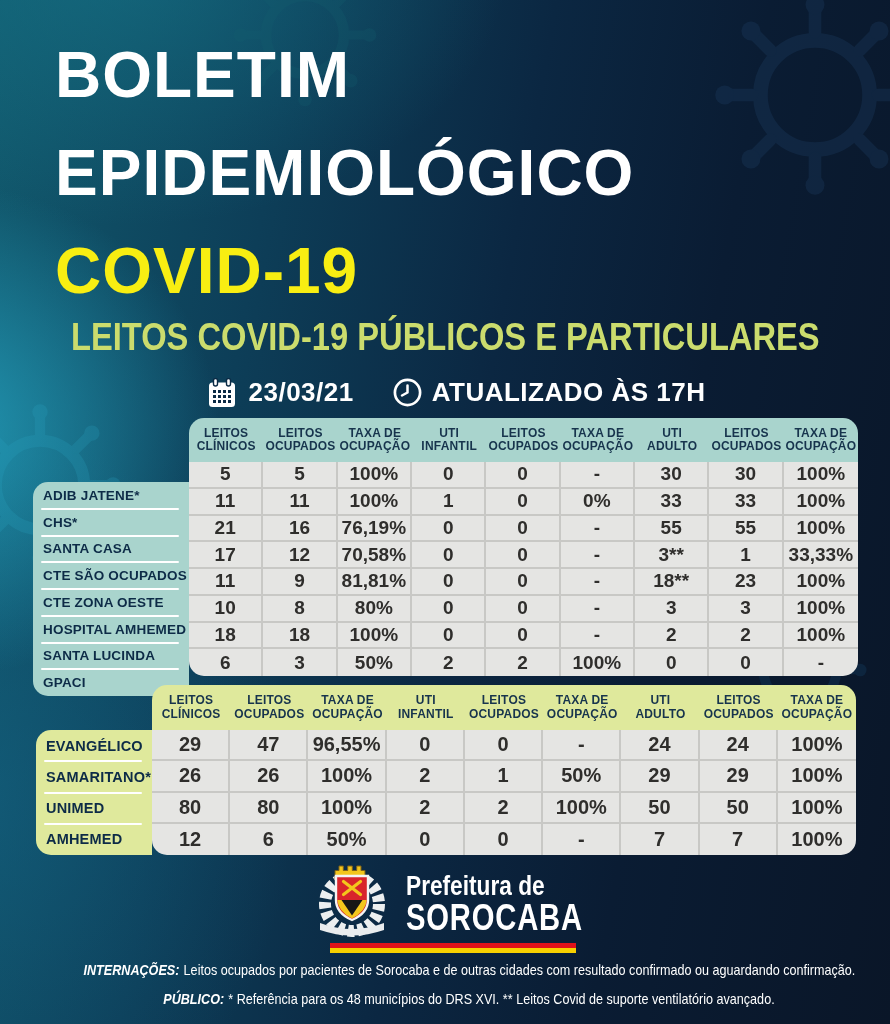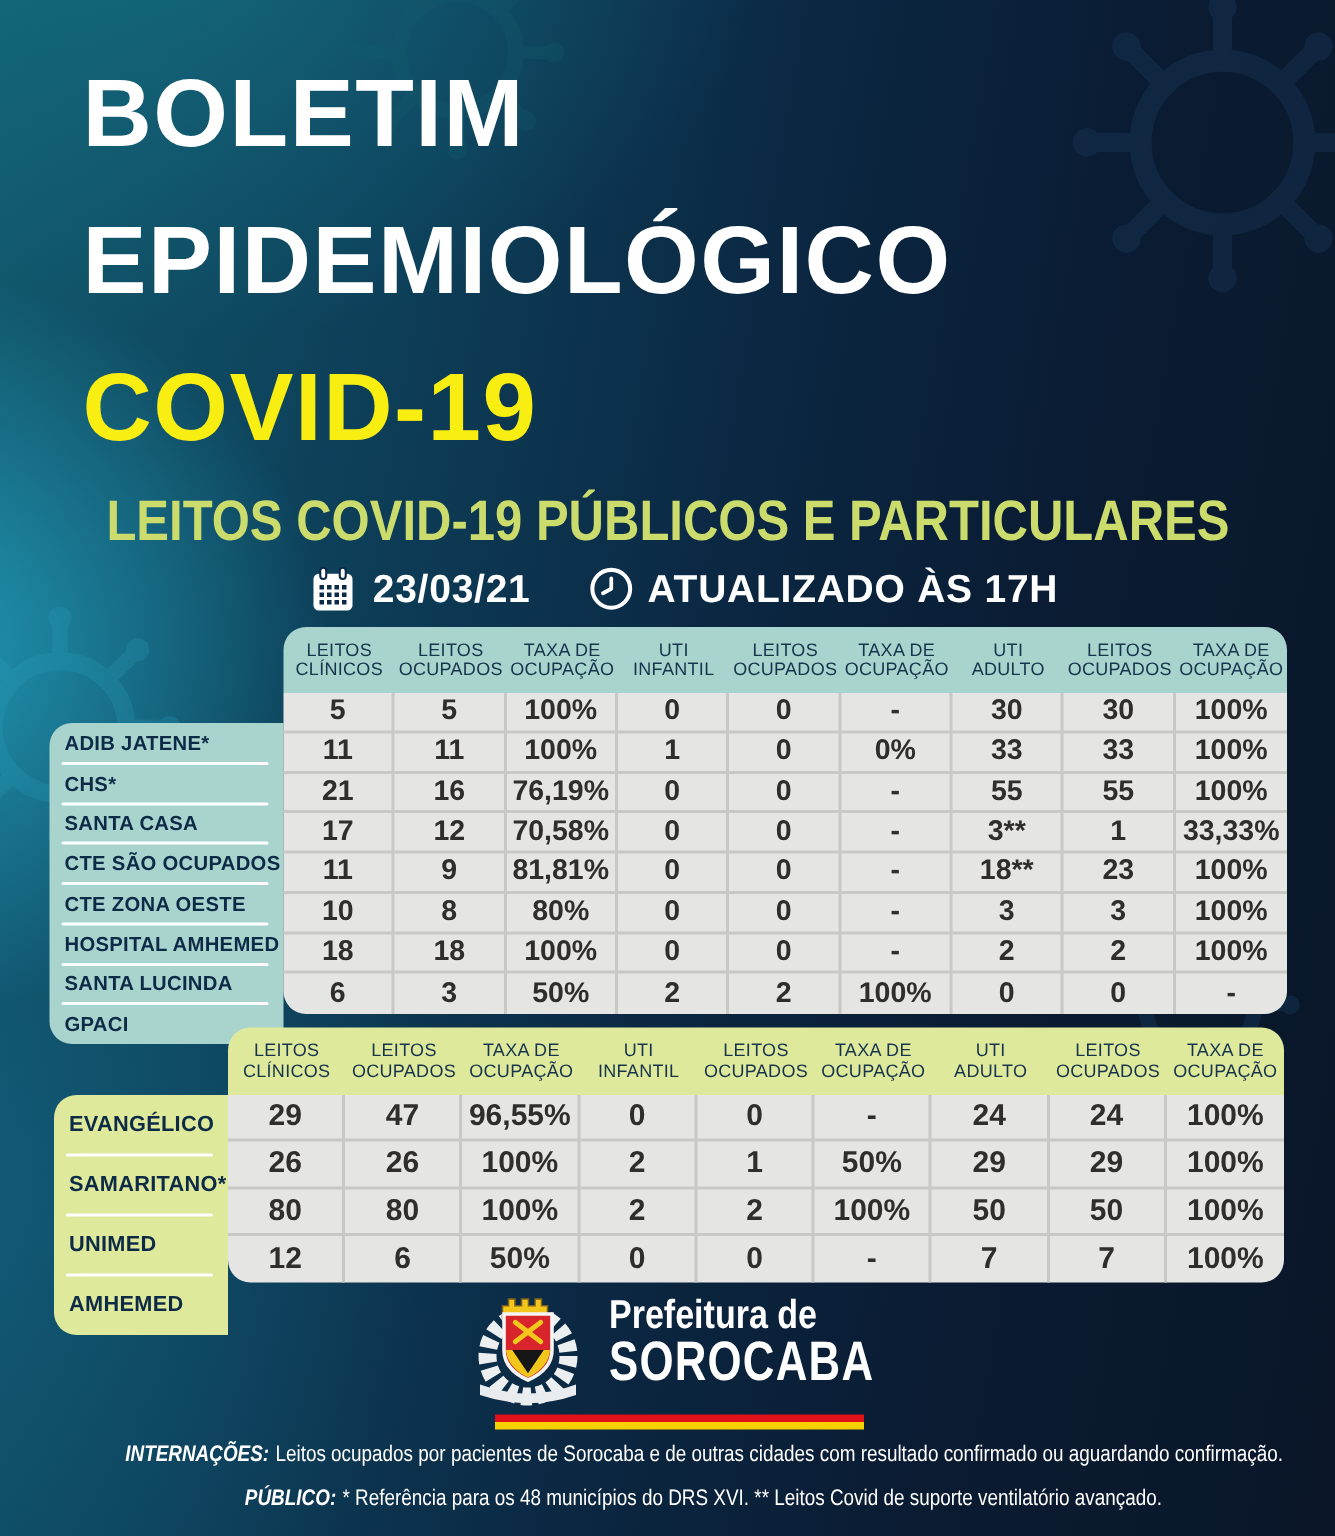--- a/index.html
+++ b/index.html
@@ -15,56 +15,56 @@
   .virus{position:absolute;pointer-events:none;}
   .v1{right:-30px;top:-10px;width:210px;height:210px;color:#1c3c60;opacity:.35;}
   .v2{left:-45px;top:400px;width:170px;height:170px;color:#2aa6c4;opacity:.22;}
   .v3{right:20px;top:600px;width:140px;height:140px;color:#14456b;opacity:.30;}
   .v4{left:230px;top:-40px;width:150px;height:150px;color:#14606f;opacity:.25;}
 
   
   .titles{position:absolute;left:55px;top:26px;font-weight:bold;font-size:64px;line-height:98px;letter-spacing:1px;color:#ffffff;}
   .titles .covid{color:#f8ee12;}
 
-  .subtitle-row{position:absolute;top:327px;left:0;width:100%;display:flex;justify-content:center;align-items:center;}
+  .subtitle-row{position:absolute;top:316px;left:0;width:100%;display:flex;justify-content:center;align-items:center;}
   .subtitle{display:inline-block;white-space:nowrap;font-weight:bold;font-size:38px;color:#cbdc6d;transform:scaleX(.86);transform-origin:center;}
 
   .date-row{position:absolute;top:377px;left:0;width:100%;display:flex;justify-content:center;align-items:center;color:#fff;font-weight:bold;font-size:26px;letter-spacing:.5px;padding-left:12px;}
   .date-row .cal{margin-right:12px;}
   .date-row .clk{margin-left:38px;margin-right:9px;}
 
   
   .htable{position:absolute;}
   .htable .band{position:absolute;top:0;display:grid;grid-template-columns:repeat(9,1fr);border-radius:15px 15px 0 0;}
   .htable .labels{position:absolute;left:0;display:grid;border-radius:15px 0 0 15px;}
   .htable .grid{position:absolute;display:grid;grid-template-columns:repeat(9,1fr);background:#e5e5e3;border-radius:0 0 15px 15px;}
-  .hcell{display:grid;place-items:center;text-align:center;white-space:pre-line;font-weight:normal;font-size:12px;line-height:13.5px;color:#17344d;letter-spacing:.2px;}
+  .hcell{display:grid;place-items:center;text-align:center;white-space:pre-line;font-weight:bold;font-size:12px;line-height:13.5px;color:#17344d;letter-spacing:.2px;}
   .lcell{position:relative;display:flex;align-items:center;padding-left:10px;font-weight:bold;color:#0d2b47;letter-spacing:.2px;}
   .lcell:not(:last-child)::after{content:"";position:absolute;left:8px;right:10px;bottom:-1px;height:2px;background:#ffffff;border-radius:1px;}
   .dcell{display:flex;align-items:center;justify-content:center;font-weight:bold;color:#2f2e2c;border-right:2px solid #c8c8c5;border-bottom:2px solid #c8c8c5;}
   .dcell.last-col{border-right:none;}
   .dcell.last-row{border-bottom:none;}
 
   #public-table{left:33px;top:418px;width:825px;height:258px;}
   #public-table .band{left:156px;width:669px;height:44px;background:#a9d4cd;}
   #public-table .labels{top:44px;width:156px;height:214px;background:#a9d4cd;grid-template-rows:repeat(8,1fr);margin-top:20px;}
   #public-table .grid{left:156px;top:44px;width:669px;height:214px;grid-template-rows:repeat(8,1fr);}
   #public-table .lcell{font-size:13.5px;}
   #public-table .dcell{font-size:19px;}
 
   #private-table{left:36px;top:685px;width:820px;height:170px;}
   #private-table .band{left:116px;width:704px;height:45px;background:#dfe99c;}
-  #private-table .labels{top:45px;width:116px;height:160px;background:#dfe99c;grid-template-rows:repeat(4,1fr);}
+  #private-table .labels{top:45px;width:116px;height:125px;background:#dfe99c;grid-template-rows:repeat(4,1fr);}
   #private-table .grid{left:116px;top:45px;width:704px;height:125px;grid-template-rows:repeat(4,1fr);}
   #private-table .lcell{font-size:14.5px;}
   #private-table .dcell{font-size:20px;}
 
   
   .logo{position:absolute;left:308px;top:862px;display:flex;align-items:flex-start;}
-  .logo-text{margin-left:10px;color:#fff;}
+  .logo-text{margin-left:10px;margin-top:10px;color:#fff;}
   .logo-l1{font-size:27px;line-height:28px;font-weight:bold;transform:scaleX(.84);transform-origin:left;white-space:nowrap;}
   .logo-l2{font-size:37px;line-height:36px;font-weight:bold;letter-spacing:1px;transform:scaleX(.79);transform-origin:left;white-space:nowrap;}
   .stripe{position:absolute;left:330px;top:943px;width:246px;height:10px;display:flex;flex-direction:column;}
   .stripe-red{height:4.5px;background:#e01119;}
   .stripe-yellow{height:5.5px;background:#f7d000;}
 
   
   .footer{position:absolute;left:0;top:955px;width:100%;color:#fff;margin-left:24px;}
   .fline{display:flex;justify-content:center;line-height:29px;}
   .ftext{display:inline-block;white-space:nowrap;font-size:15px;transform:scaleX(.84);transform-origin:center;}

